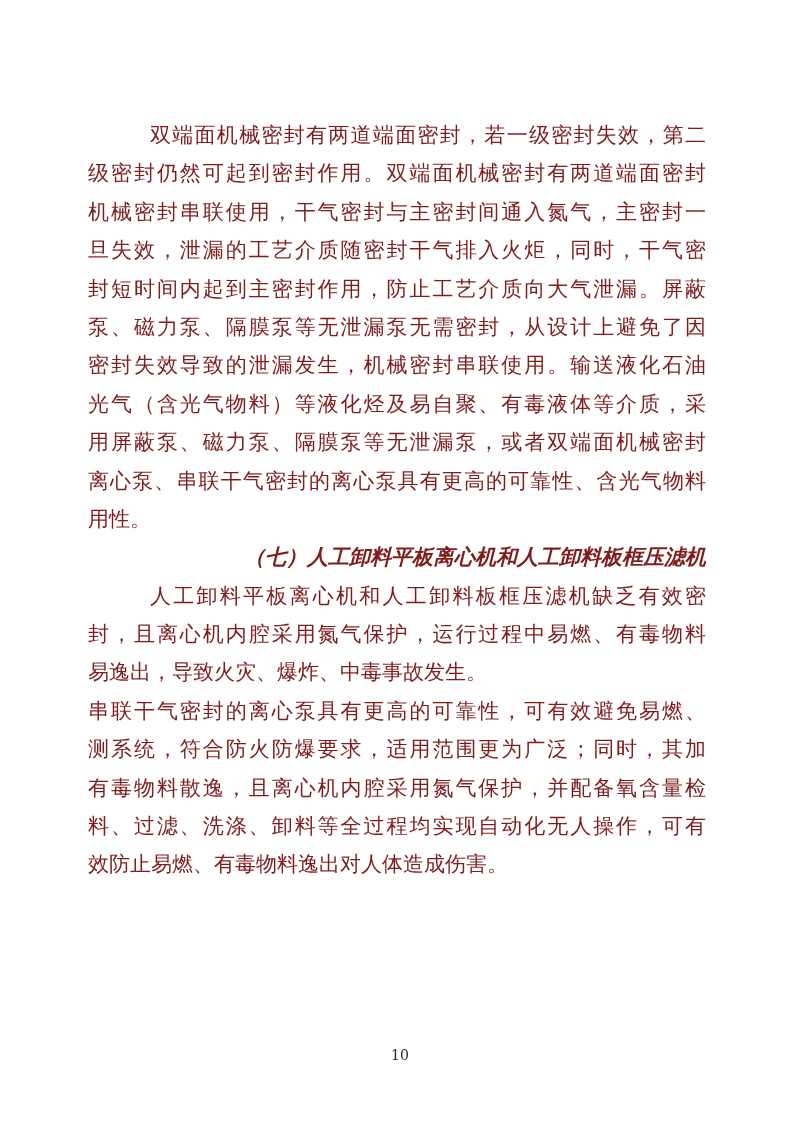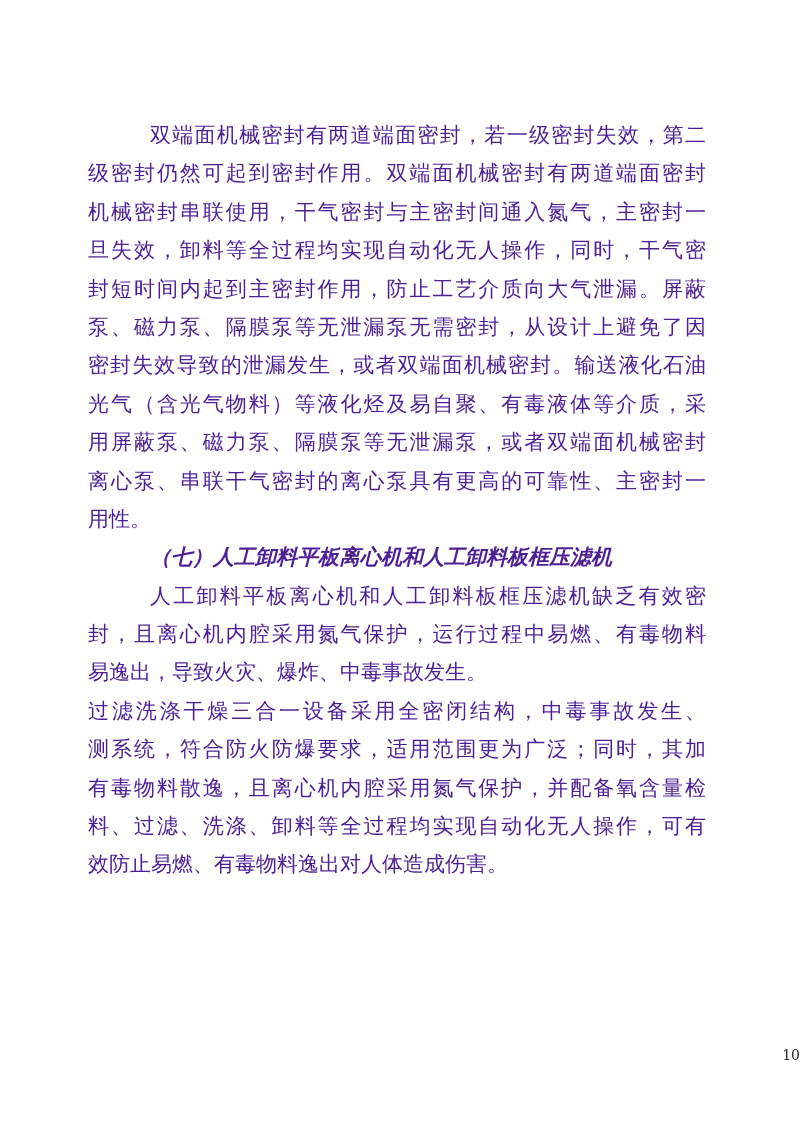--- a/index.html
+++ b/index.html
@@ -22,78 +22,79 @@
     width: 618px;
   }
   .block {
     margin: 0;
     padding: 0;
   }
   .line {
     height: 38.4px;
     line-height: 38.4px;
     font-size: 21px;
-    color: #4c1d95;
+    color: #7f1d1d;
     text-align: left;
     white-space: normal;
     overflow: hidden;
   }
   .line.fill {
     text-align: justify;
     text-align-last: justify;
     text-justify: inter-character;
   }
   .line.indent {
     padding-left: 62px;
   }
   .block.heading .line {
     font-style: italic;
     font-weight: 600;
     letter-spacing: 0;
+    text-align: right;
   }
   .page-number {
     position: absolute;
     top: 1046px;
     left: 0;
     width: 100%;
-    text-align: right;
+    text-align: center;
     font-size: 14px;
     line-height: 18px;
     color: #2a2a2a;
     font-family: "DejaVu Serif", "Liberation Serif", serif;
   }
 </style>
 </head>
 <body>
 
 <div class="page">
   <main class="text-body">
       <div class="block paragraph">
         <div class="line indent fill">双端面机械密封有两道端面密封，若一级密封失效，第二</div>
         <div class="line fill">级密封仍然可起到密封作用。双端面机械密封有两道端面密封</div>
         <div class="line fill">机械密封串联使用，干气密封与主密封间通入氮气，主密封一</div>
-        <div class="line fill">旦失效，卸料等全过程均实现自动化无人操作，同时，干气密</div>
+        <div class="line fill">旦失效，泄漏的工艺介质随密封干气排入火炬，同时，干气密</div>
         <div class="line fill">封短时间内起到主密封作用，防止工艺介质向大气泄漏。屏蔽</div>
         <div class="line fill">泵、磁力泵、隔膜泵等无泄漏泵无需密封，从设计上避免了因</div>
-        <div class="line fill">密封失效导致的泄漏发生，或者双端面机械密封。输送液化石油</div>
+        <div class="line fill">密封失效导致的泄漏发生，机械密封串联使用。输送液化石油</div>
         <div class="line fill">光气（含光气物料）等液化烃及易自聚、有毒液体等介质，采</div>
         <div class="line fill">用屏蔽泵、磁力泵、隔膜泵等无泄漏泵，或者双端面机械密封</div>
-        <div class="line fill">离心泵、串联干气密封的离心泵具有更高的可靠性、主密封一</div>
+        <div class="line fill">离心泵、串联干气密封的离心泵具有更高的可靠性、含光气物料</div>
         <div class="line">用性。</div>
       </div>
       <div class="block heading">
         <div class="line indent">（七）人工卸料平板离心机和人工卸料板框压滤机</div>
       </div>
       <div class="block paragraph">
         <div class="line indent fill">人工卸料平板离心机和人工卸料板框压滤机缺乏有效密</div>
         <div class="line fill">封，且离心机内腔采用氮气保护，运行过程中易燃、有毒物料</div>
         <div class="line">易逸出，导致火灾、爆炸、中毒事故发生。</div>
       </div>
       <div class="block paragraph">
-        <div class="line fill">过滤洗涤干燥三合一设备采用全密闭结构，中毒事故发生、</div>
+        <div class="line fill">串联干气密封的离心泵具有更高的可靠性，可有效避免易燃、</div>
         <div class="line fill">测系统，符合防火防爆要求，适用范围更为广泛；同时，其加</div>
         <div class="line fill">有毒物料散逸，且离心机内腔采用氮气保护，并配备氧含量检</div>
         <div class="line fill">料、过滤、洗涤、卸料等全过程均实现自动化无人操作，可有</div>
         <div class="line">效防止易燃、有毒物料逸出对人体造成伤害。</div>
       </div>
     </main>
   <div class="page-number">10</div>
 </div>
 
 </body></html>

